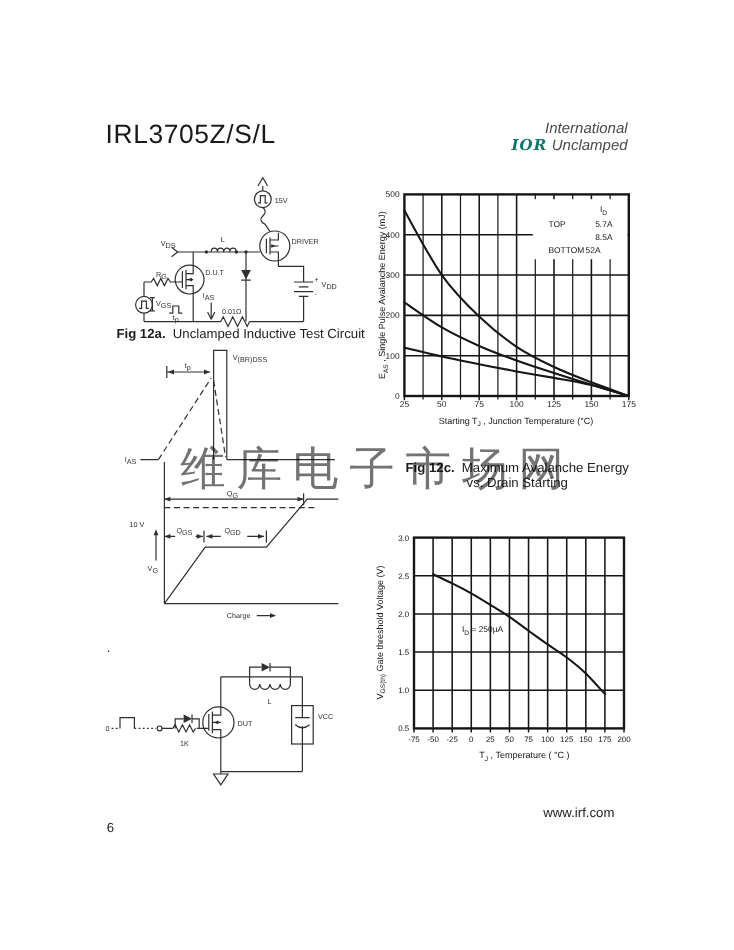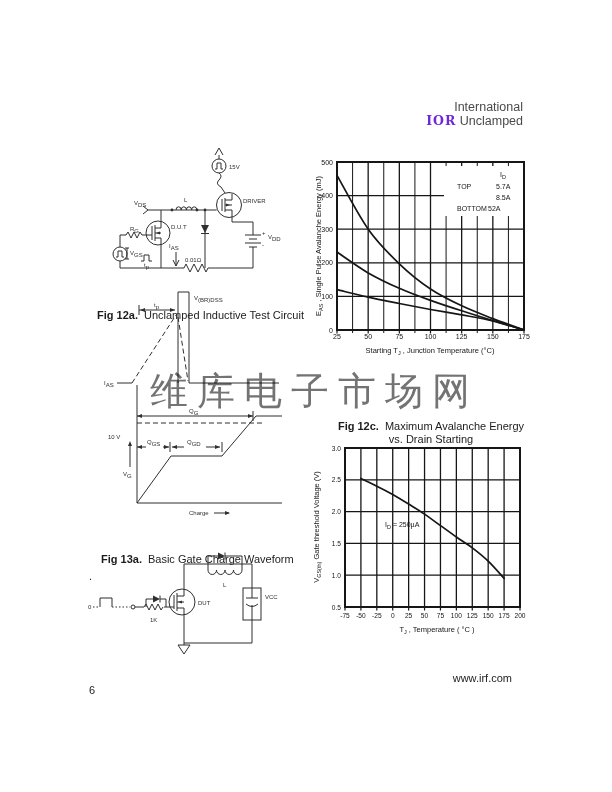--- a/index.html
+++ b/index.html
@@ -1,22 +1,22 @@
 <!DOCTYPE html>
 <html><head>
 <meta charset="utf-8">
 <style>
   html,body{margin:0;padding:0;background:#888;}
   .page{position:relative;width:612px;height:792px;background:#fff;margin:0 auto;
         font-family:"Liberation Sans",sans-serif;color:#1c1c1c;overflow:hidden;}
   .abs{position:absolute;}
   .title{font-size:22px;letter-spacing:.5px;color:#1a1a1a;}
-  .logo{text-align:right;color:#4a4a4a;line-height:14px;font-size:12.5px;}
-  .logo .ior{font-family:"DejaVu Serif",serif;font-weight:bold;letter-spacing:1px;color:#6d28d9;}
-  .cap{position:absolute;font-size:11px;color:#1c1c1c;white-space:nowrap;margin-top:36px;}
+  .logo{text-align:right;color:#4a4a4a;line-height:14px;font-size:12.5px;font-style:italic;}
+  .logo .ior{font-family:"DejaVu Serif",serif;font-weight:bold;letter-spacing:1px;color:#0f766e;}
+  .cap{position:absolute;font-size:11px;color:#1c1c1c;white-space:nowrap;}
   .cap b{margin-right:6px;}
   .capc{text-align:center;white-space:normal;line-height:12.5px;}
   .ckt path,.ckt line,.ckt circle,.ckt rect,.ckt polyline{stroke:#2f2f2f;stroke-width:1;fill:none;}
   .ckt polygon{fill:#2f2f2f;stroke:none;}
   .ckt .nd{fill:#2f2f2f;stroke:none;}
   .ckt text,.ckt tspan{fill:#2f2f2f;stroke:none;font-size:6px;font-family:"Liberation Sans",sans-serif;}
   .ckt .dash{stroke-dasharray:5,3;}
   .ckt .dot{stroke-dasharray:1.5,2;}
   svg.chart{position:absolute;}
   svg.chart text,svg.chart tspan{font-family:"Liberation Sans",sans-serif;fill:#161616;}
@@ -25,20 +25,21 @@
   .watermark{position:absolute;left:150px;top:372px;font-size:38px;letter-spacing:9px;
     line-height:1;font-family:Liberation Serif, serif;color:#737373;mix-blend-mode:multiply;
     pointer-events:none;z-index:6;white-space:nowrap;}
   .foot{font-size:11px;color:#222;}
 </style>
 </head>
 <body>
 
 <div class="page">
 
+  <div class="abs title" style="left:88px;top:99px">IRL3705Z/S/L</div>
   <div class="abs logo" style="right:89px;top:100px">
     <div>International</div>
     <div><span class="ior">IOR</span> <span>Unclamped</span></div>
   </div>
 
   <svg class="abs ckt" style="left:92px;top:145px" width="220" height="140" viewBox="0 0 220 140">
     <g>
       <path d="M123,10 L127,3 L131,10"></path>
       <line x1="127" y1="10" x2="127" y2="14"></line>
       <circle cx="127" cy="21" r="7"></circle>
@@ -216,21 +217,20 @@
       <line x1="122" y1="128" x2="137" y2="128"></line>
       <polygon points="133,126 133,130 138,128"></polygon>
     </g>
     <text x="97" y="28" font-size="6.5"><tspan>Q</tspan><tspan dy="1.8" font-size="4.5">G</tspan></text>
     <text x="16" y="54" font-size="7">10 V</text>
     <text x="55" y="59" font-size="6.5"><tspan>Q</tspan><tspan dy="1.8" font-size="4.5">GS</tspan></text>
     <text x="95" y="59" font-size="6.5"><tspan>Q</tspan><tspan dy="1.8" font-size="4.5">GD</tspan></text>
     <text x="31" y="91" font-size="7"><tspan>V</tspan><tspan dy="1.8" font-size="5">G</tspan></text>
     <text x="97" y="130">Charge</text>
   </svg>
-  <div class="cap" style="left:101px;top:517px"><b>Fig 13a.</b><span>Basic Gate Charge Waveform</span></div>
   <div class="cap" style="left:89px;top:534px">.</div>
 
   <svg class="abs ckt" style="left:86px;top:548px" width="230" height="120" viewBox="0 0 230 120">
     <g>
       <line class="dot" x1="7" y1="59" x2="14" y2="59"></line>
       <path d="M14,59 v-9 h12 v9"></path>
       <line class="dot" x1="26" y1="59" x2="44" y2="59"></line>
       <circle cx="47" cy="59" r="2"></circle>
       <line x1="49" y1="59" x2="58" y2="59"></line>
       <path d="M58,62 l2,-3 l3,6 l3,-6 l3,6 l3,-6 l3,6 l2,-3" transform="translate(0,-3)"></path>

